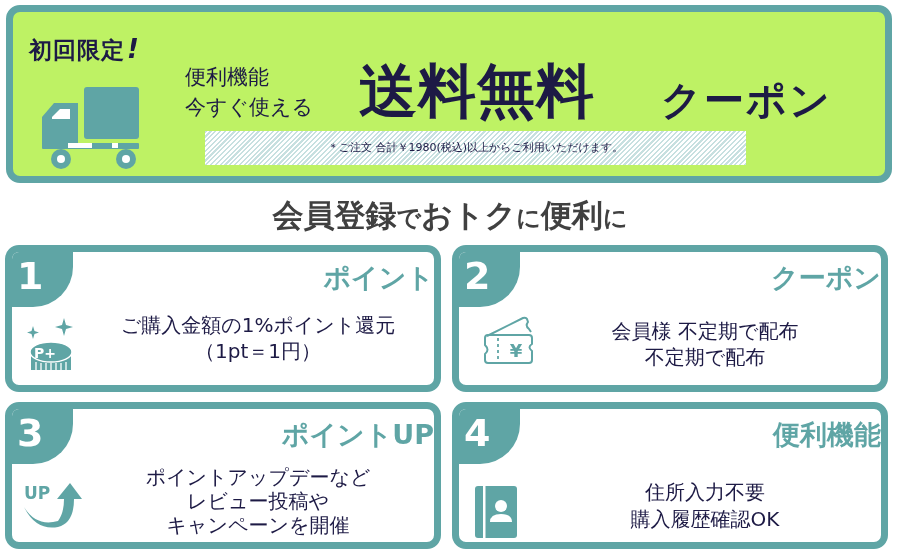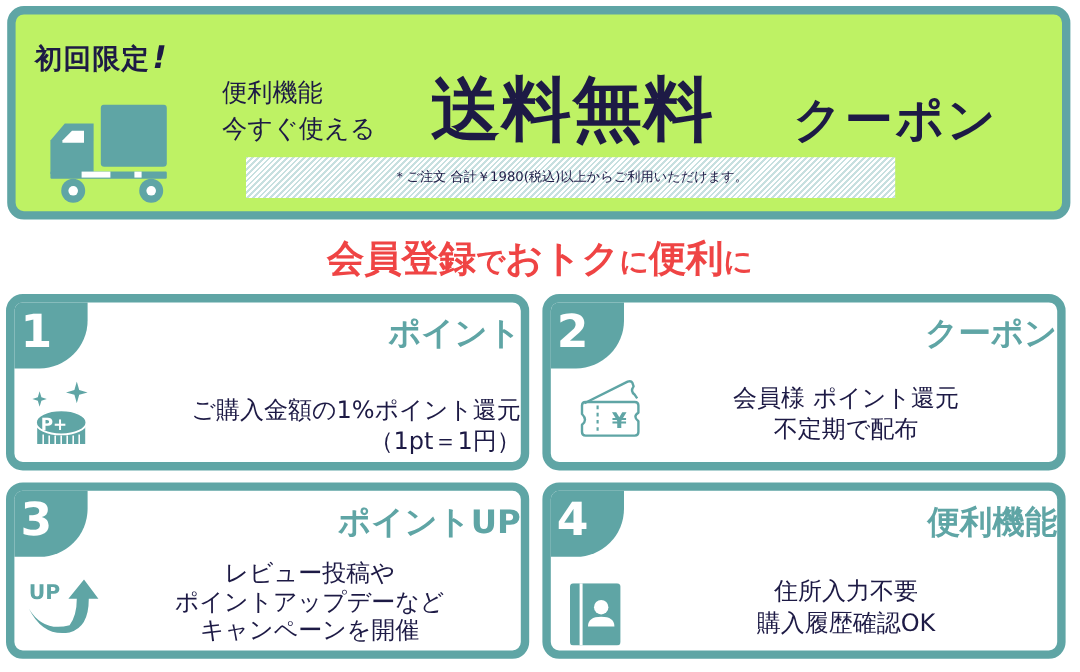--- a/index.html
+++ b/index.html
@@ -18,21 +18,21 @@
   .headline { position: absolute; left: 346px; top: 46px; font-size: 58px; font-weight: bold;
               color: #1d1a45; letter-spacing: 1px; line-height: 66px; }
   .headline-sub { position: absolute; left: 648px; top: 60px; font-size: 40px; font-weight: bold;
                   color: #1d1a45; line-height: 56px; letter-spacing: 2px; }
   .note { position: absolute; left: 192px; top: 119px; width: 541px; height: 34px;
           background: repeating-linear-gradient(135deg, #c7e0e0 0px, #c7e0e0 1.6px, #ffffff 1.6px, #ffffff 3.4px);
           font-size: 11px; line-height: 34px; text-align: center; color: #1d1a45; }
 
   
   .section-title { position: absolute; left: 0; top: 195px; width: 900px; text-align: center;
-                   color: #ef4444; font-weight: bold; white-space: nowrap; }
+                   color: #404040; font-weight: bold; white-space: nowrap; }
   .section-title .big { font-size: 31px; }
   .section-title .small { font-size: 24px; }
 
   
   .card { position: absolute; width: 422px; height: 133px; border: 7px solid #5fa5a5;
           border-radius: 14px; background: #fff; overflow: hidden; }
   .badge { position: absolute; left: -1px; top: -1px; width: 62px; height: 56px;
            background: #5fa5a5; border-radius: 0 0 40px 0; color: #fff;
            font-size: 38px; font-weight: bold; line-height: 50px; padding-left: 6px;
            box-sizing: border-box; }
@@ -89,51 +89,51 @@
         <line x1="17" y1="45" x2="17" y2="53"></line>
       <line x1="22" y1="45" x2="22" y2="53"></line>
         <line x1="27" y1="45" x2="27" y2="53"></line>
       <line x1="32" y1="45" x2="32" y2="53"></line>
         <line x1="37" y1="45" x2="37" y2="53"></line>
       <line x1="42" y1="44" x2="42" y2="52"></line>
     </g>
     <ellipse cx="27" cy="34" rx="21" ry="10" fill="#5fa5a5" stroke="#ffffff" stroke-width="1.5"></ellipse>
     <text x="21" y="40" font-family="DejaVu Sans, sans-serif" font-size="14" font-weight="bold" fill="#ffffff" text-anchor="middle">P+</text>
   </svg>
-  <div class="card-body" style="top:76px;text-align:right;">
+  <div class="card-body" style="top:60px;">
     <div>ご購入金額の1%ポイント還元</div>
     <div>（1pt＝1円）</div>
   </div>
 </div>
 
 <div class="card" style="left:452px; top:245px;">
   <div class="badge">2</div>
   <div class="card-title">クーポン</div>
   <svg class="card-icon" style="left:20px; top:58px; width:62px; height:62px;" viewBox="0 0 62 62">
     <path d="M8 26 L44 8 Q47 7 48 9 L49 12 Q46 16 50 19 L52 22" fill="none" stroke="#5fa5a5" stroke-width="2" stroke-linejoin="round"></path>
     <path d="M6 28 Q6 25 9 25 L50 25 Q53 25 53 28 L53 34 Q48 37 53 41 L53 50 Q53 53 50 53 L9 53 Q6 53 6 50 L6 44 Q11 40 6 35 Z" fill="none" stroke="#5fa5a5" stroke-width="2" stroke-linejoin="round"></path>
     <line x1="19" y1="28" x2="19" y2="51" stroke="#5fa5a5" stroke-width="1.8" stroke-dasharray="3 3"></line>
     <text x="37" y="47" font-family="DejaVu Sans, sans-serif" font-size="18" font-weight="bold" fill="#5fa5a5" text-anchor="middle">¥</text>
   </svg>
   <div class="card-body" style="top:66px;">
-    <div>会員様 ポイント還元</div>
+    <div>会員様 不定期で配布</div>
     <div>不定期で配布</div>
   </div>
 </div>
 
 <div class="card" style="left:5px; top:402px;">
   <div class="badge">3</div>
   <div class="card-title">ポイントUP</div>
   <svg class="card-icon" style="left:10px; top:70px; width:62px; height:52px;" viewBox="0 0 62 52">
     <text x="2" y="20" font-family="DejaVu Sans, sans-serif" font-size="17" font-weight="bold" fill="#5fa5a5">UP</text>
     <path d="M2 28 Q14 48 36 42 Q42 34 42 20 L35 20 L48 4 L60 20 L52 20 Q52 44 36 48 Q14 52 2 28 Z" fill="#5fa5a5"></path>
   </svg>
   <div class="card-body" style="top:56px; line-height:24px;">
+    <div>ポイントアップデーなど</div>
     <div>レビュー投稿や</div>
-    <div>ポイントアップデーなど</div>
     <div>キャンペーンを開催</div>
   </div>
 </div>
 
 <div class="card" style="left:452px; top:402px;">
   <div class="badge">4</div>
   <div class="card-title">便利機能</div>
   <svg class="card-icon" style="left:14px; top:77px; width:46px; height:52px;" viewBox="0 0 46 52">
     <rect x="2" y="0" width="42" height="52" rx="3" fill="#5fa5a5"></rect>
     <rect x="10" y="0" width="2.5" height="52" fill="#ffffff"></rect>

